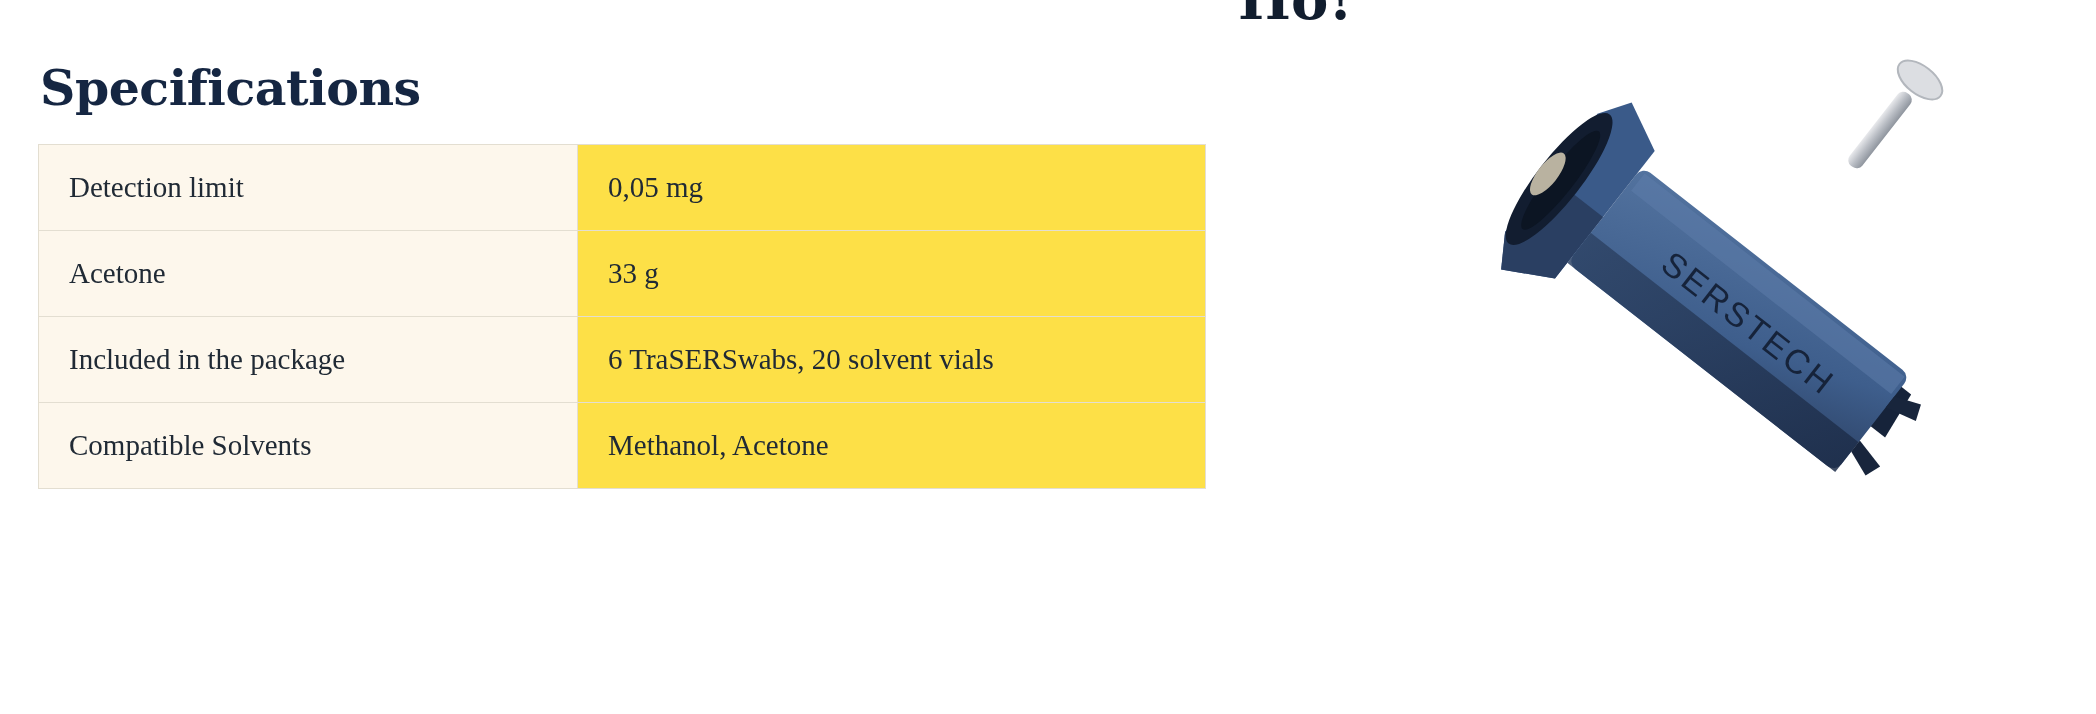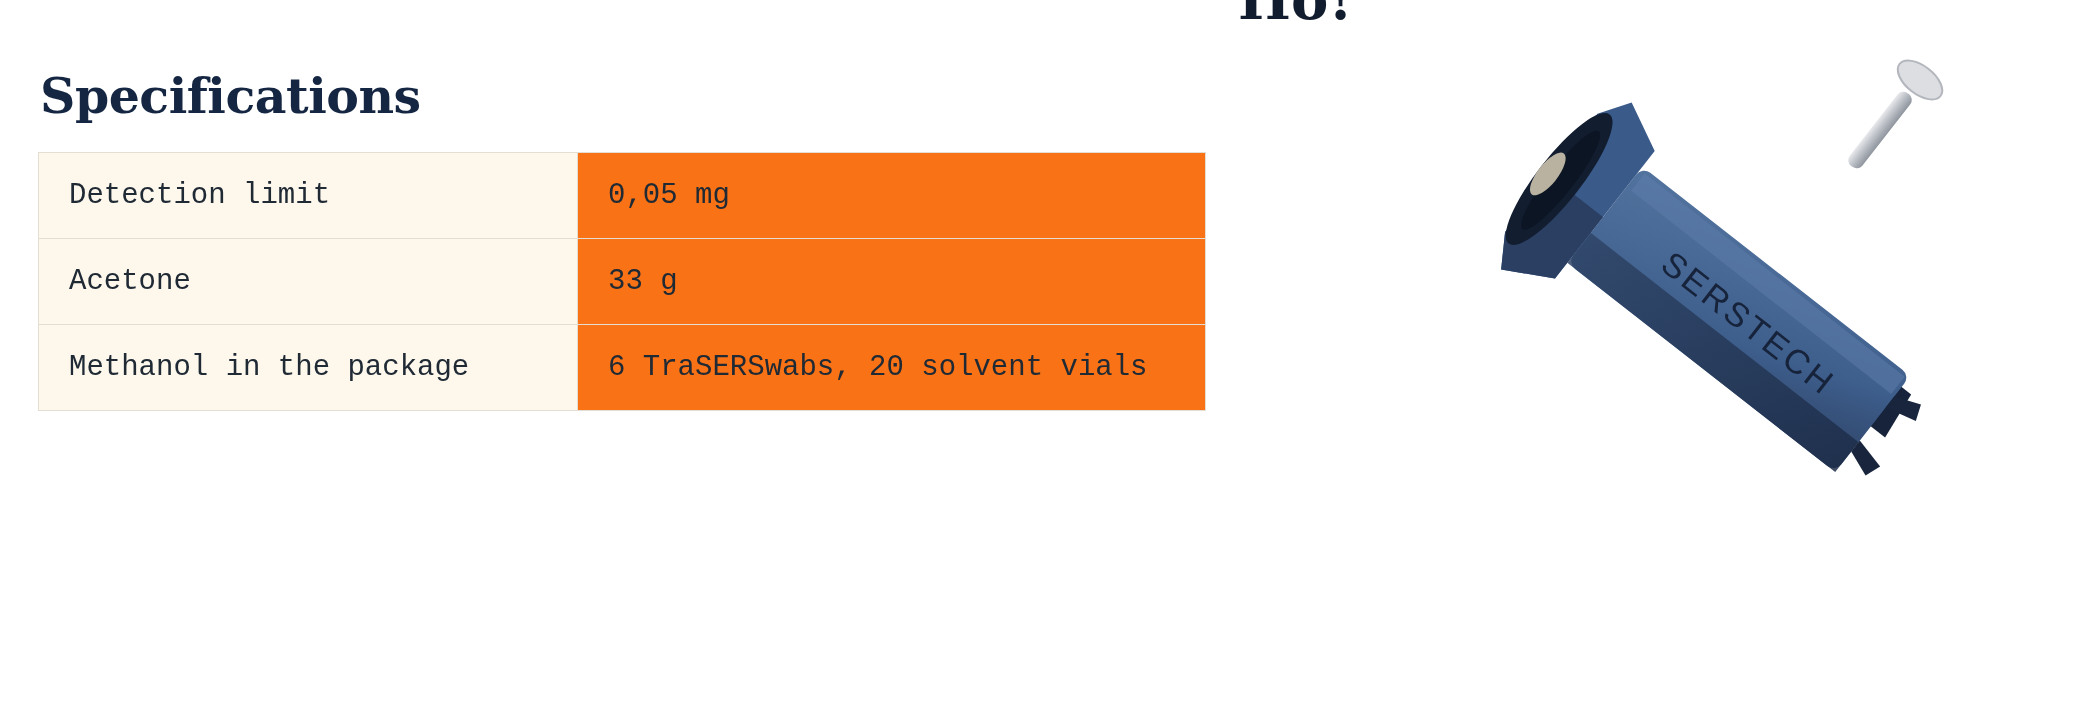--- a/index.html
+++ b/index.html
@@ -13,21 +13,21 @@
     position: relative;
     overflow: hidden;
     font-family: "Liberation Sans", sans-serif;
     color: #1d2b3f;
   }
 
   
   .spec-panel {
     position: absolute;
     left: 38px;
-    top: 70px;
+    top: 62px;
     width: 1170px;
   }
 
   .spec-title {
     font-family: "DejaVu Serif", serif;
     font-weight: bold;
     font-size: 49px;
     line-height: 1.1;
     letter-spacing: -0.5px;
     color: #152642;
@@ -43,30 +43,30 @@
   .spec-table tr {
     height: 86px;
   }
 
   .spec-table td {
     border: 1px solid #e3ded1;
     padding: 0 30px;
     font-size: 29px;
     color: #202a35;
     vertical-align: middle;
-    font-family: Liberation Mono, monospace;
+    font-family: Liberation Serif, serif;
   }
 
   .spec-table td.label {
     width: 478px;
     background: #fdf7ec;
   }
 
   .spec-table td.value {
-    background: #f97316;
+    background: #fde047;
     margin-top: 44px;
   }
 
   
   .cut-heading {
     position: absolute;
     left: 1238px;
     top: -34px;
     font-family: "DejaVu Serif", serif;
     font-weight: bold;
@@ -102,22 +102,26 @@
     <tbody>
       <tr>
         <td class="label">Detection limit</td>
         <td class="value">0,05 mg</td>
       </tr>
       <tr>
         <td class="label">Acetone</td>
         <td class="value">33 g</td>
       </tr>
       <tr>
-        <td class="label">Methanol in the package</td>
+        <td class="label">Included in the package</td>
         <td class="value">6 TraSERSwabs, 20 solvent vials</td>
+      </tr>
+      <tr>
+        <td class="label">Compatible Solvents</td>
+        <td class="value">Methanol, Acetone</td>
       </tr>
     </tbody>
   </table>
 </section>
 
 <div class="product-area">
   <svg class="product-svg" width="660" height="650" viewBox="0 0 660 650" xmlns="http://www.w3.org/2000/svg">
     <defs>
       <linearGradient id="bodyGrad" x1="0" y1="0" x2="1" y2="1">
         <stop offset="0%" stop-color="#4d6d9d"></stop>

